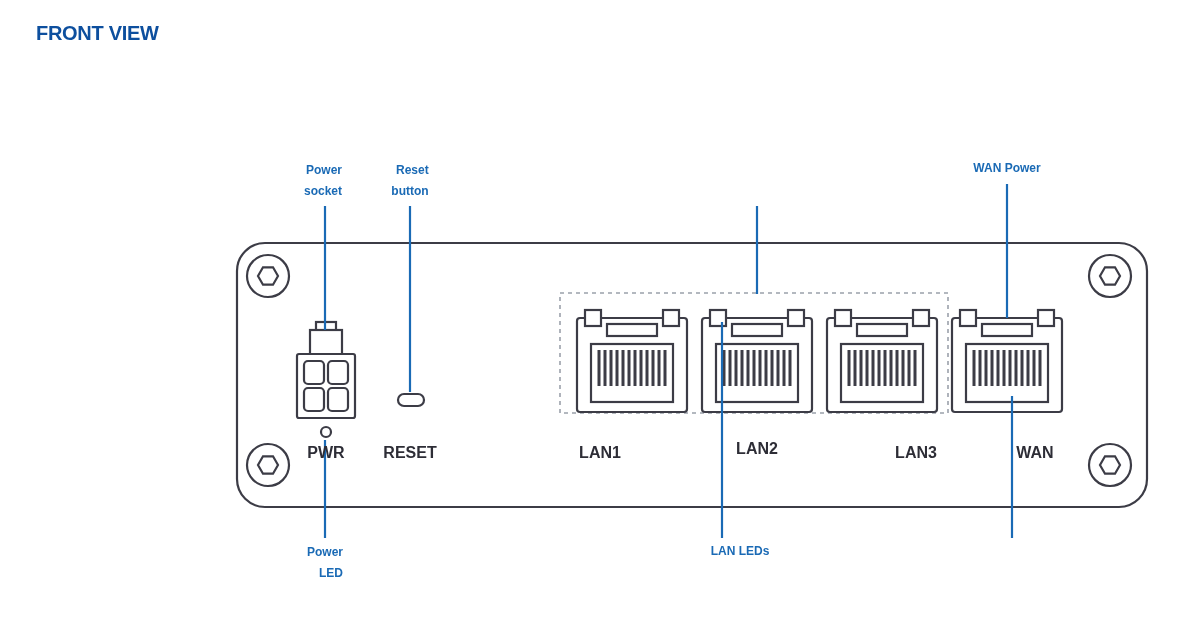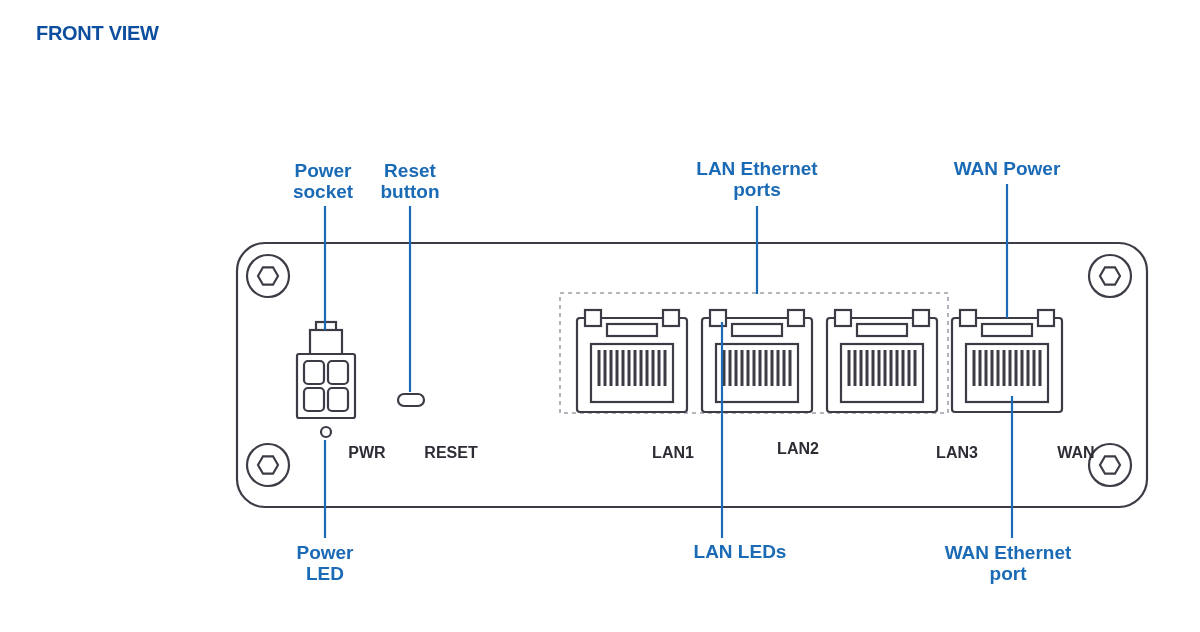--- a/index.html
+++ b/index.html
@@ -14,23 +14,23 @@
   .stage{position:relative;width:1200px;height:632px;background:#fff;}
   svg.diagram{position:absolute;left:0;top:0;}
   .st{fill:#fff;stroke:var(--outline,#3c3c46);stroke-width:2.2;}
   .stn{fill:none;stroke:var(--outline,#3c3c46);stroke-width:2.2;}
   .pins{fill:none;stroke:var(--outline,#3c3c46);stroke-width:3;}
   .ln{fill:none;stroke:var(--accent,#1a6ab5);stroke-width:2.2;}
   .dash{fill:none;stroke:var(--dashed,#9ba1ab);stroke-width:1.6;stroke-dasharray:4 4;}
   .title{position:absolute;left:36px;top:22px;color:var(--title,#0d4f9e);font-weight:bold;
          font-size:20px;letter-spacing:-0.3px;}
   .callout{position:absolute;transform:translateX(-50%);color:var(--accent,#1a6ab5);
-           font-weight:bold;font-size:19px;line-height:21px;text-align:center;white-space:pre-line;}
+           font-weight:bold;font-size:12px;line-height:21px;text-align:right;white-space:pre-line;}
   .devlabel{position:absolute;transform:translateX(-50%);color:var(--label,#2d2d36);
-            font-weight:bold;font-size:16px;margin-left:41px;}
+            font-weight:bold;font-size:16px;}
 </style>
 </head>
 <body>
 
 <div class="stage">
 
   <svg class="diagram" width="1200" height="632" viewBox="0 0 1200 632">
     <defs>
       <g id="screw">
         <circle class="stn" cx="0" cy="0" r="21"></circle>
@@ -82,30 +82,26 @@
     <path class="ln" d="M722 322 V538"></path>
     <path class="ln" d="M1012 396 V538"></path>
   </svg>
 
   <div class="title">FRONT VIEW</div>
 
   <div class="callout" style="left:323px;top:160px">Power
 socket</div>
   <div class="callout" style="left:410px;top:160px">Reset
 button</div>
-  <div class="callout" style="left:757px;top:158px">LAN Ethernet
-ports</div>
   <div class="callout" style="left:1007px;top:158px">WAN Power</div>
 
   <div class="devlabel" style="left:326px;top:444px">PWR</div>
   <div class="devlabel" style="left:410px;top:444px">RESET</div>
-  <div class="devlabel" style="left:632px;top:444px">LAN1</div>
+  <div class="devlabel" style="left:600px;top:444px">LAN1</div>
   <div class="devlabel" style="left:757px;top:440px">LAN2</div>
   <div class="devlabel" style="left:916px;top:444px">LAN3</div>
   <div class="devlabel" style="left:1035px;top:444px">WAN</div>
 
   <div class="callout" style="left:325px;top:542px">Power
 LED</div>
   <div class="callout" style="left:740px;top:541px">LAN LEDs</div>
-  <div class="callout" style="left:1008px;top:542px">WAN Ethernet
-port</div>
 
 </div>
 
 </body></html>

